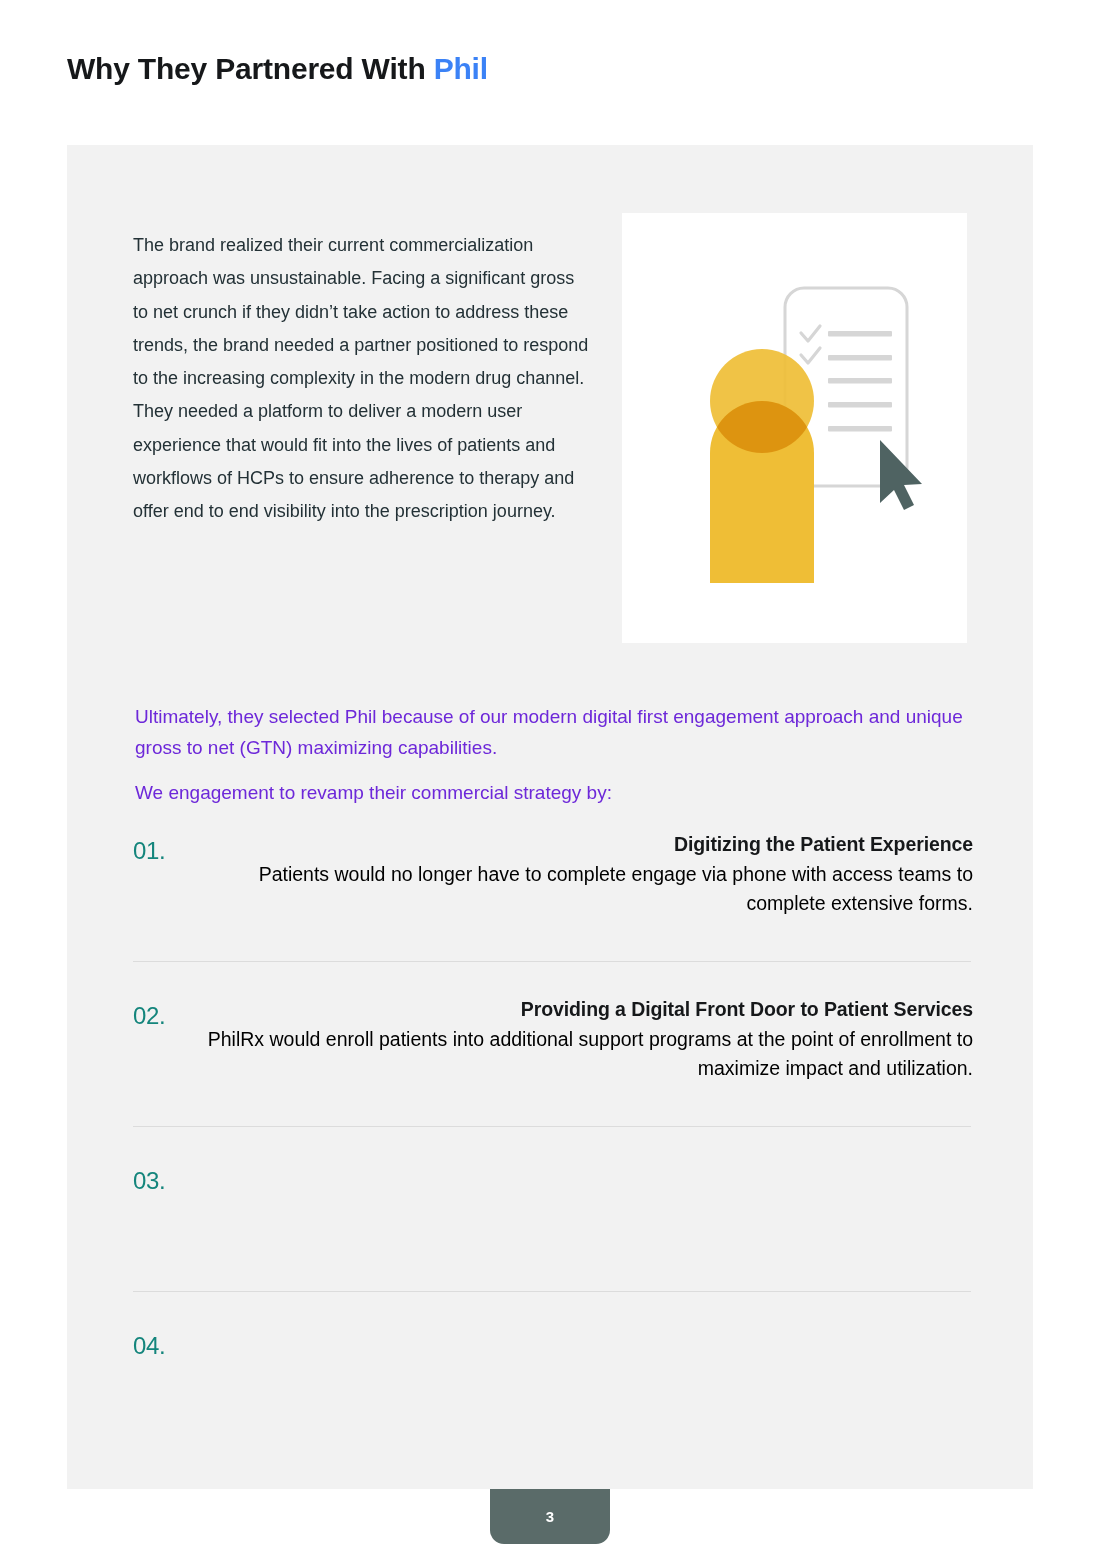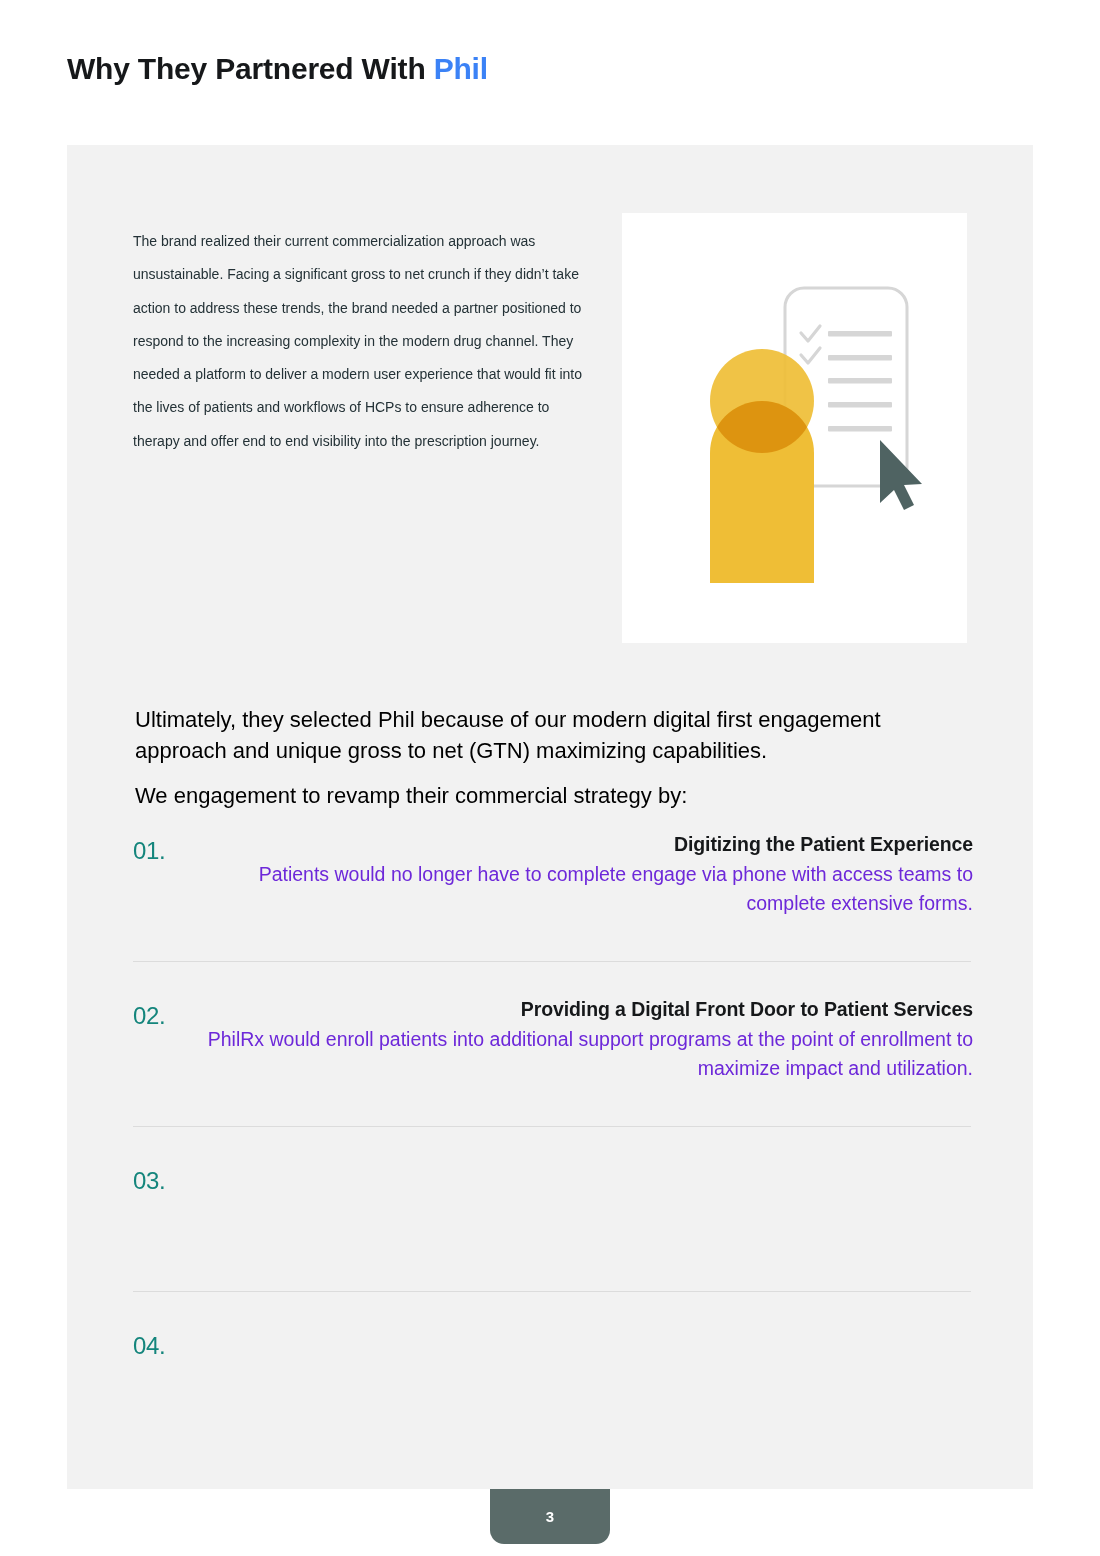--- a/index.html
+++ b/index.html
@@ -46,21 +46,21 @@
     left: 0;
     top: 0;
     width: 100%;
   }
 
   .intro-text {
     position: absolute;
     left: 66px;
     top: 66px;
     width: 458px;
-    font-size: 14px;
+    font-size: 18px;
     line-height: 33.3px;
     color: #233136;
   }
 
   .illustration-box {
     position: absolute;
     left: 555px;
     top: 68px;
     width: 345px;
     height: 430px;
@@ -70,23 +70,23 @@
     display: block;
     width: 100%;
     height: 100%;
   }
 
   
   .body-para {
     position: absolute;
     left: 68px;
     width: 838px;
-    font-size: 22px;
+    font-size: 19px;
     line-height: 31px;
-    color: #000000;
+    color: #6d28d9;
   }
   .body-para.p1 { top: 537px; }
   .body-para.p2 { top: 613px; }
 
   
   .list {
     position: absolute;
     left: 0;
     top: 686px;
     width: 100%;
@@ -117,21 +117,21 @@
   .item-title {
     font-size: 19.5px;
     font-weight: bold;
     color: #16181a;
     letter-spacing: -0.1px;
     line-height: 27px;
   }
   .item-desc {
     font-size: 19.5px;
     line-height: 29px;
-    color: #6d28d9;
+    color: #000000;
     margin-top: 2px;
   }
   .divider {
     position: absolute;
     left: 66px;
     width: 838px;
     height: 1px;
     background: #dcdcdc;
   }
 

